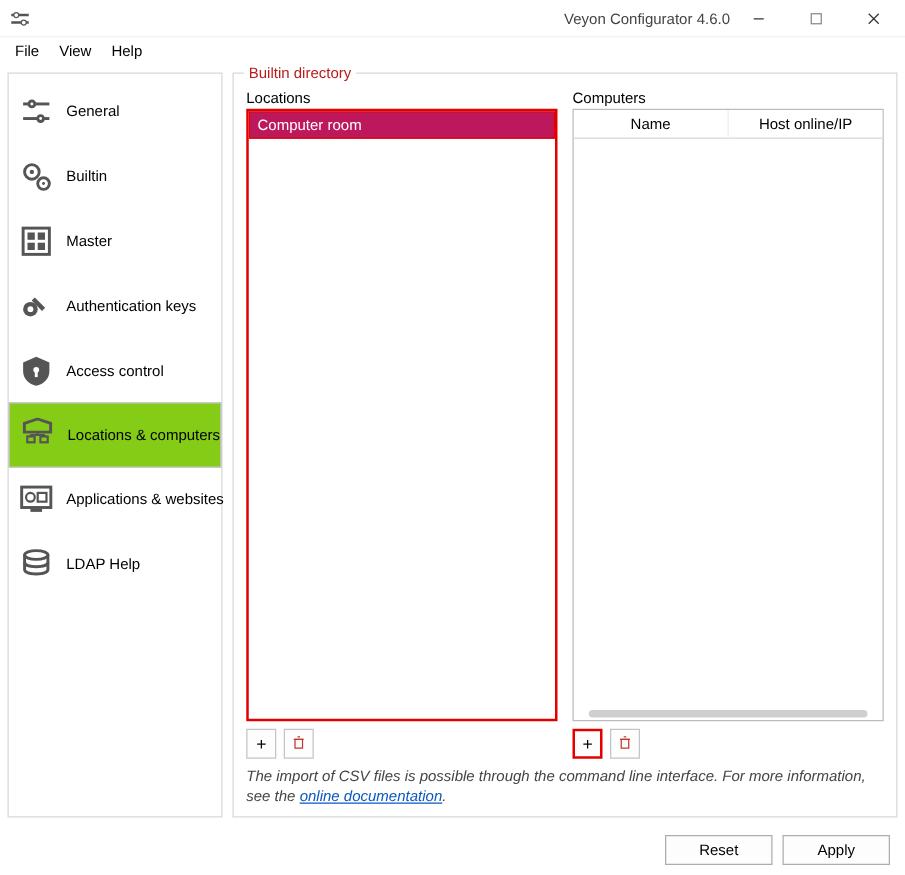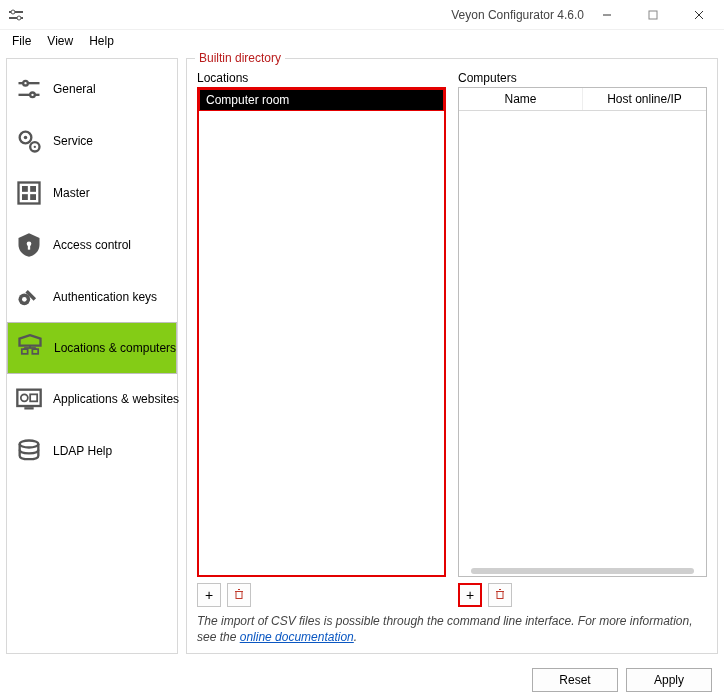--- a/index.html
+++ b/index.html
@@ -27,21 +27,21 @@
 
   
   .main { flex: 1; display: flex; flex-direction: column; }
   .groupbox { position: relative; border: 1px solid #d8d8d8; flex: 1; padding: 12px 10px 8px 10px; display: flex; flex-direction: column; }
   .groupbox-title { position: absolute; top: -8px; left: 8px; background: #fff; padding: 0 4px; color: #b91c1c; }
   .lists-row { display: flex; gap: 12px; flex: 1; min-height: 0; }
   .col { flex: 1; display: flex; flex-direction: column; }
   .col-label { margin-bottom: 2px; }
   .listbox { flex: 1; border: 1px solid #bcbcbc; background: #fff; overflow: auto; position: relative;}
   .listbox.highlight { border: 2px solid #e30000;}
-  .loc-item { background: #000000; color: #fff; padding: 3px 6px; border: 1px solid #e30000;}
+  .loc-item { background: #be185d; color: #fff; padding: 3px 6px; border: 1px solid #e30000;}
   .table-header { display: flex; border-bottom: 1px solid #d8d8d8; background: #fff; }
   .th { flex: 1; text-align: center; padding: 4px 2px; border-right: 1px solid #eee; }
   .th:last-child { border-right: none; }
   .hscroll { position:absolute; bottom:2px; left:12px; right:12px; height:6px; background:#cfcfcf; border-radius:3px; }
   .btn-row { display: flex; gap: 6px; margin-top: 6px; }
   .iconbtn { width: 24px; height: 24px; border: 1px solid #c4c4c4; background: #fdfdfd; display: flex; align-items: center; justify-content: center; font-size: 14px; }
   .iconbtn.highlight { border: 2px solid #e30000; }
   .trash { color: #c0392b; }
   .hint { font-style: italic; color: #444; margin-top: 6px; line-height: 1.35; }
   .hint a { color: #0a57c2; text-decoration: underline; }
@@ -105,53 +105,53 @@
     </div>
     <div class="side-item">
       <span class="side-icon">
           <svg viewBox="0 0 24 24">
             <circle cx="9" cy="9" r="5" fill="none" stroke="#555" stroke-width="2"></circle>
             <circle cx="9" cy="9" r="1.5"></circle>
             <circle cx="17" cy="17" r="4" fill="none" stroke="#555" stroke-width="2"></circle>
             <circle cx="17" cy="17" r="1"></circle>
           </svg>
         </span>
-      <span class="side-label">Service</span>
+      <span class="side-label">Builtin</span>
     </div>
     <div class="side-item">
       <span class="side-icon">
           <svg viewBox="0 0 24 24">
             <rect x="3" y="3" width="18" height="18" fill="none" stroke="#555" stroke-width="2"></rect>
             <rect x="6" y="6" width="5" height="5"></rect>
             <rect x="13" y="6" width="5" height="5"></rect>
             <rect x="6" y="13" width="5" height="5"></rect>
             <rect x="13" y="13" width="5" height="5"></rect>
           </svg>
         </span>
       <span class="side-label">Master</span>
     </div>
     <div class="side-item">
       <span class="side-icon">
           <svg viewBox="0 0 24 24">
+            <circle cx="8" cy="14" r="5" fill="#555"></circle>
+            <circle cx="8" cy="14" r="2" fill="#fff"></circle>
+            <rect x="11" y="6" width="10" height="3" transform="rotate(45 11 6)" fill="#555"></rect>
+          </svg>
+        </span>
+      <span class="side-label">Authentication keys</span>
+    </div>
+    <div class="side-item">
+      <span class="side-icon">
+          <svg viewBox="0 0 24 24">
             <path d="M12 2 L21 6 V12 C21 17 17 21 12 22 C7 21 3 17 3 12 V6 Z" fill="#555"></path>
             <circle cx="12" cy="11" r="2" fill="#fff"></circle>
             <rect x="11" y="12" width="2" height="4" fill="#fff"></rect>
           </svg>
         </span>
       <span class="side-label">Access control</span>
-    </div>
-    <div class="side-item">
-      <span class="side-icon">
-          <svg viewBox="0 0 24 24">
-            <circle cx="8" cy="14" r="5" fill="#555"></circle>
-            <circle cx="8" cy="14" r="2" fill="#fff"></circle>
-            <rect x="11" y="6" width="10" height="3" transform="rotate(45 11 6)" fill="#555"></rect>
-          </svg>
-        </span>
-      <span class="side-label">Authentication keys</span>
     </div>
     <div class="side-item selected">
       <span class="side-icon">
           <svg viewBox="0 0 24 24">
             <path d="M3 4 L12 1 L21 4 L21 10 L3 10 Z" fill="none" stroke="#555" stroke-width="2"></path>
             <rect x="5" y="13" width="5" height="4" fill="none" stroke="#555" stroke-width="1.5"></rect>
             <rect x="14" y="13" width="5" height="4" fill="none" stroke="#555" stroke-width="1.5"></rect>
             <line x1="12" y1="10" x2="12" y2="12" stroke="#555" stroke-width="1.5"></line>
             <line x1="7" y1="12" x2="17" y2="12" stroke="#555" stroke-width="1.5"></line>
             <line x1="7" y1="12" x2="7" y2="13" stroke="#555" stroke-width="1.5"></line>

